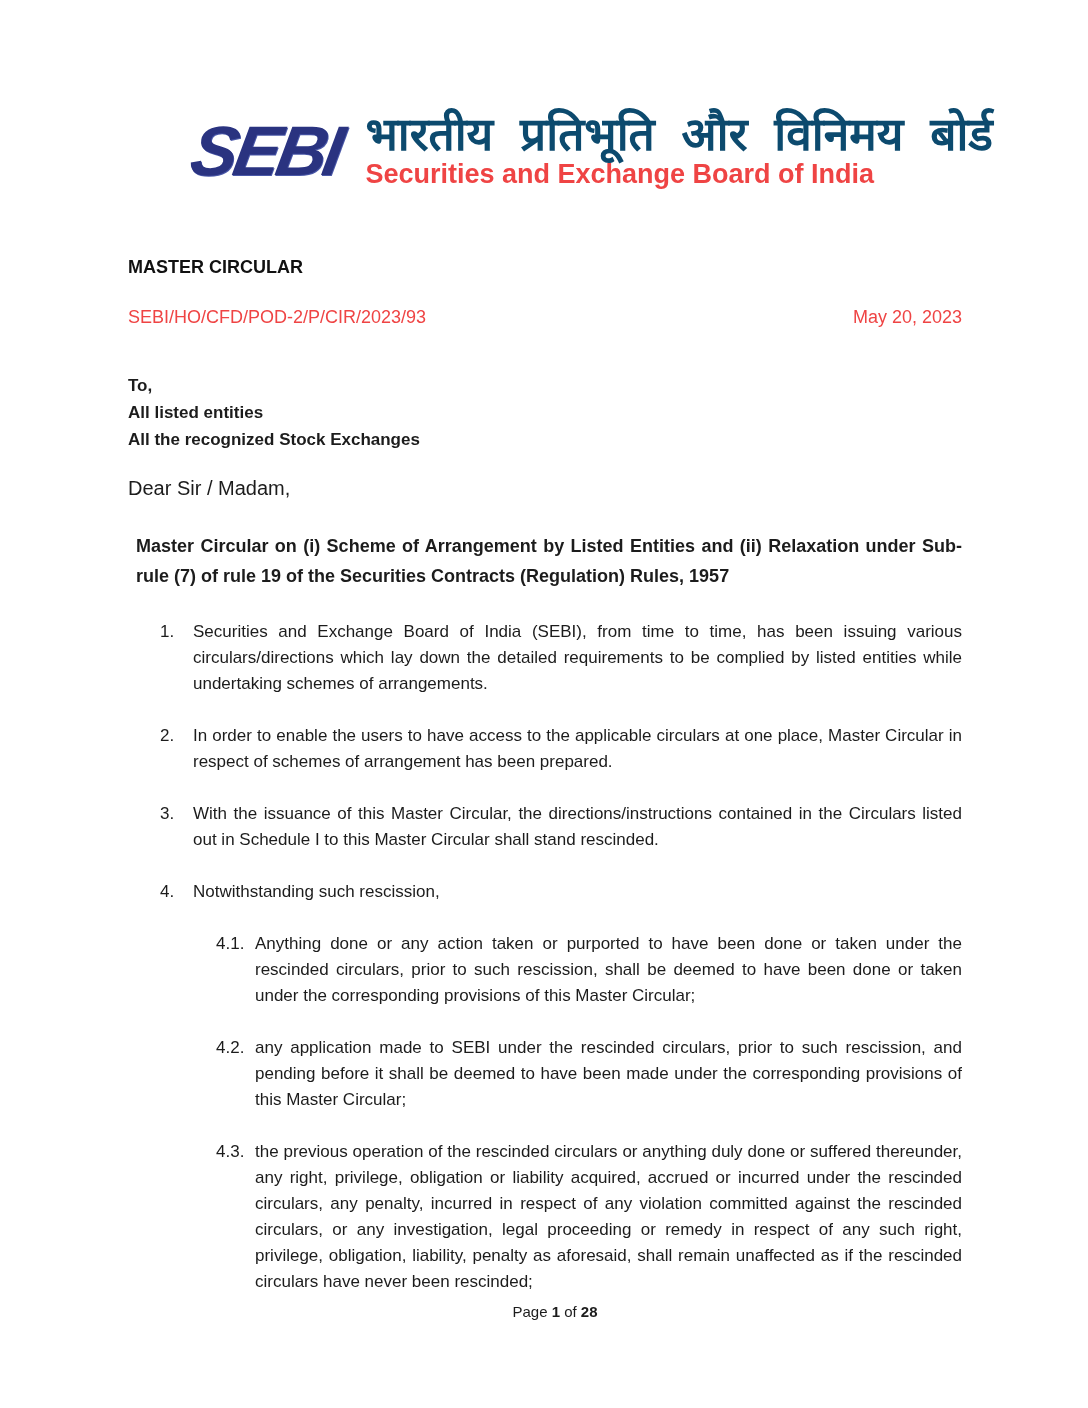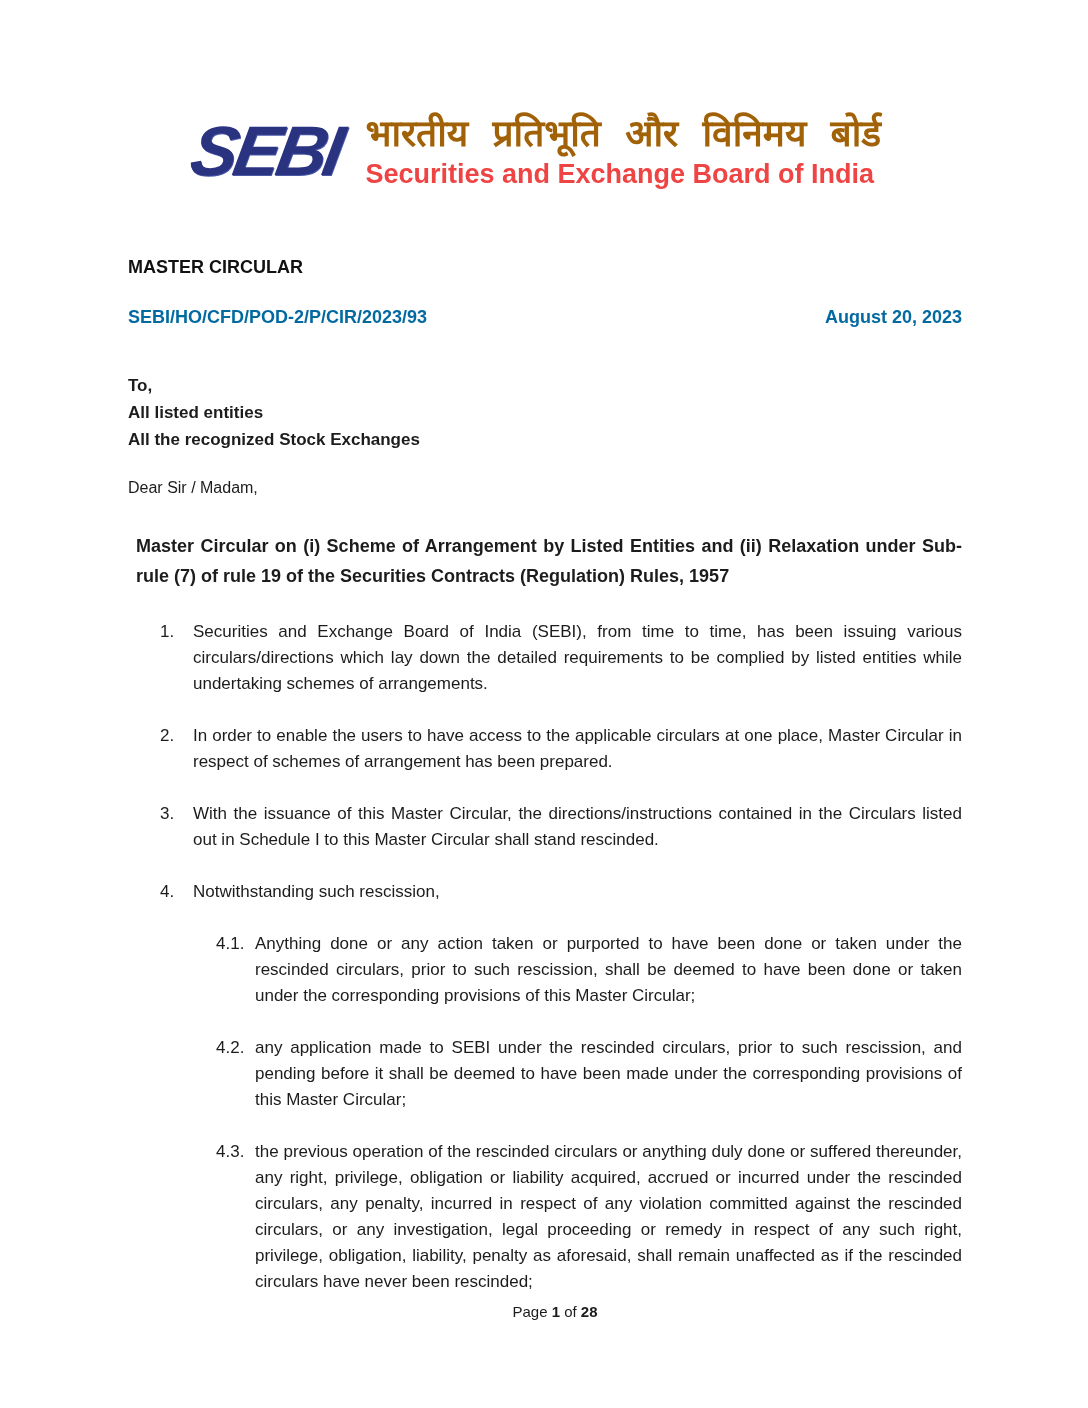--- a/index.html
+++ b/index.html
@@ -29,23 +29,23 @@
     font-style: italic;
     letter-spacing: -4px;
     color: #2a3380;
     transform: skewX(-10deg);
     text-shadow: 1px 1px 0 #4a58a8;
     padding-right: 26px;
     line-height: 100px;
   }
   .logo-text { display: flex; flex-direction: column; justify-content: center; }
   .logo-hindi {
-    font-size: 37px;
+    font-size: 46px;
     font-weight: bold;
-    color: #a16207;
+    color: #0c4a6e;
     line-height: 46px;
     white-space: nowrap;
     word-spacing: 14px;
   }
   .logo-english {
     font-size: 27px;
     font-weight: bold;
     color: #ef4444;
     line-height: 34px;
     white-space: nowrap;
@@ -56,28 +56,28 @@
     font-size: 18px;
     font-weight: bold;
     line-height: 26px;
     color: #111;
   }
   .ref-row {
     margin-top: 24px;
     display: flex;
     justify-content: space-between;
     font-size: 18px;
-    font-weight: bold;
+    font-weight: normal;
     line-height: 26px;
-    color: #0369a1;
+    color: #ef4444;
     text-align: right;
   }
   
   .addressee { margin-top: 42px; font-weight: bold; font-size: 17px; line-height: 27px; }
-  .salutation { margin: 22px 0 0 0; font-size: 16px; line-height: 26px; }
+  .salutation { margin: 22px 0 0 0; font-size: 20px; line-height: 26px; }
   .subject {
     margin: 30px 0 0 8px;
     font-weight: bold;
     font-size: 18px;
     line-height: 30px;
     text-align: justify;
   }
   
   .list { margin-top: 28px; }
   .list-item { display: flex; margin-bottom: 26px; font-size: 17px; line-height: 26px; }
@@ -108,21 +108,21 @@
     <div class="logo-text">
       <div class="logo-hindi">भारतीय प्रतिभूति और विनिमय बोर्ड</div>
       <div class="logo-english">Securities and Exchange Board of India</div>
     </div>
   </header>
 
   <h1 class="doc-title">MASTER CIRCULAR</h1>
 
   <div class="ref-row">
     <span class="ref-no">SEBI/HO/CFD/POD-2/P/CIR/2023/93</span>
-    <span class="ref-date">August 20, 2023</span>
+    <span class="ref-date">May 20, 2023</span>
   </div>
 
   <div class="addressee">
     <div>To,</div>
     <div>All listed entities</div>
     <div>All the recognized Stock Exchanges</div>
   </div>
 
   <p class="salutation">Dear Sir / Madam,</p>
 

